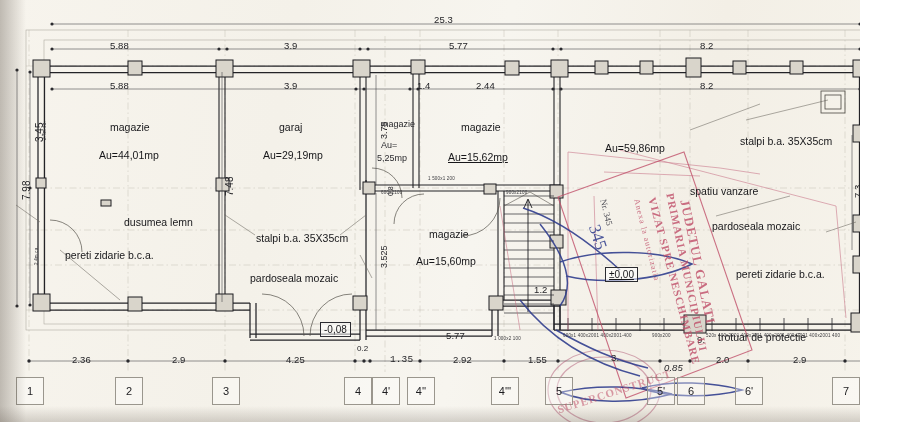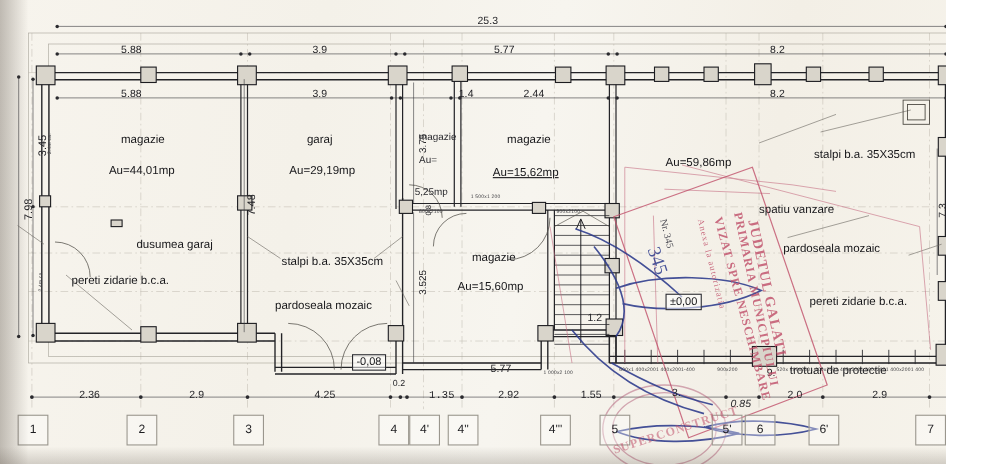--- a/index.html
+++ b/index.html
@@ -393,42 +393,42 @@
   <div class="txt dimv" style="left:894px;top:206px;font-size:9.5px;">8.1</div>
 
   <div class="txt lbl" style="left:110px;top:121px;">magazie</div>
   <div class="txt lbl" style="left:99px;top:149px;">Au=44,01mp</div>
 
   <div class="txt lbl" style="left:279px;top:121px;">garaj</div>
   <div class="txt lbl" style="left:263px;top:149px;">Au=29,19mp</div>
 
   <div class="txt lbl-sm" style="left:381px;top:119px;">magazie</div>
   <div class="txt lbl-sm" style="left:381px;top:140px;">Au=</div>
-  <div class="txt lbl-sm" style="left:377px;top:169px;">5,25mp</div>
+  <div class="txt lbl-sm" style="left:377px;top:153px;">5,25mp</div>
 
   <div class="txt lbl" style="left:461px;top:121px;">magazie</div>
   <div class="txt lbl" style="left:448px;top:151px;text-decoration:underline;">Au=15,62mp</div>
 
   <div class="txt lbl" style="left:429px;top:228px;">magazie</div>
   <div class="txt lbl" style="left:416px;top:255px;">Au=15,60mp</div>
 
   <div class="txt lbl" style="left:605px;top:142px;">Au=59,86mp</div>
   <div class="txt lbl" style="left:690px;top:185px;">spatiu vanzare</div>
 
-  <div class="txt lbl" style="left:124px;top:216px;">dusumea garaj</div>
+  <div class="txt lbl" style="left:124px;top:216px;">dusumea lemn</div>
   <div class="txt lbl" style="left:65px;top:249px;">pereti zidarie b.c.a.</div>
   <div class="txt lbl" style="left:256px;top:232px;">stalpi b.a. 35X35cm</div>
   <div class="txt lbl" style="left:250px;top:272px;">pardoseala mozaic</div>
   <div class="txt lbl" style="left:740px;top:135px;">stalpi b.a.  35X35cm</div>
   <div class="txt lbl" style="left:712px;top:220px;">pardoseala mozaic</div>
   <div class="txt lbl" style="left:736px;top:268px;">pereti zidarie b.c.a.</div>
   <div class="txt lbl" style="left:718px;top:331px;">trotuar de protectie</div>
 
   <div class="lvl" style="left:320px;top:322px;">-0,08</div>
-  <div class="lvl" style="left:605px;top:267px;">±0,00</div>
+  <div class="lvl" style="left:605px;top:267px;text-decoration:underline;">±0,00</div>
 
   <div class="txt tiny" style="left:428px;top:176px;">1 500x1 200</div>
   <div class="txt tiny" style="left:381px;top:190px;">600x2100</div>
   <div class="txt tiny" style="left:506px;top:190px;">900x2100</div>
   <div class="txt tiny" style="left:494px;top:336px;">1 000x2 100</div>
   <div class="txt tiny" style="left:563px;top:333px;">600x1 400x2001 400x2001-400</div>
   <div class="txt tiny" style="left:652px;top:333px;">900x200</div>
   <div class="txt tiny" style="left:706px;top:333px;">520x 400x2001 400x2001 400x2001 400x2001 400x2001 400</div>
 
   <div class="grid-id" style="left:16px;top:377px;">1</div>

